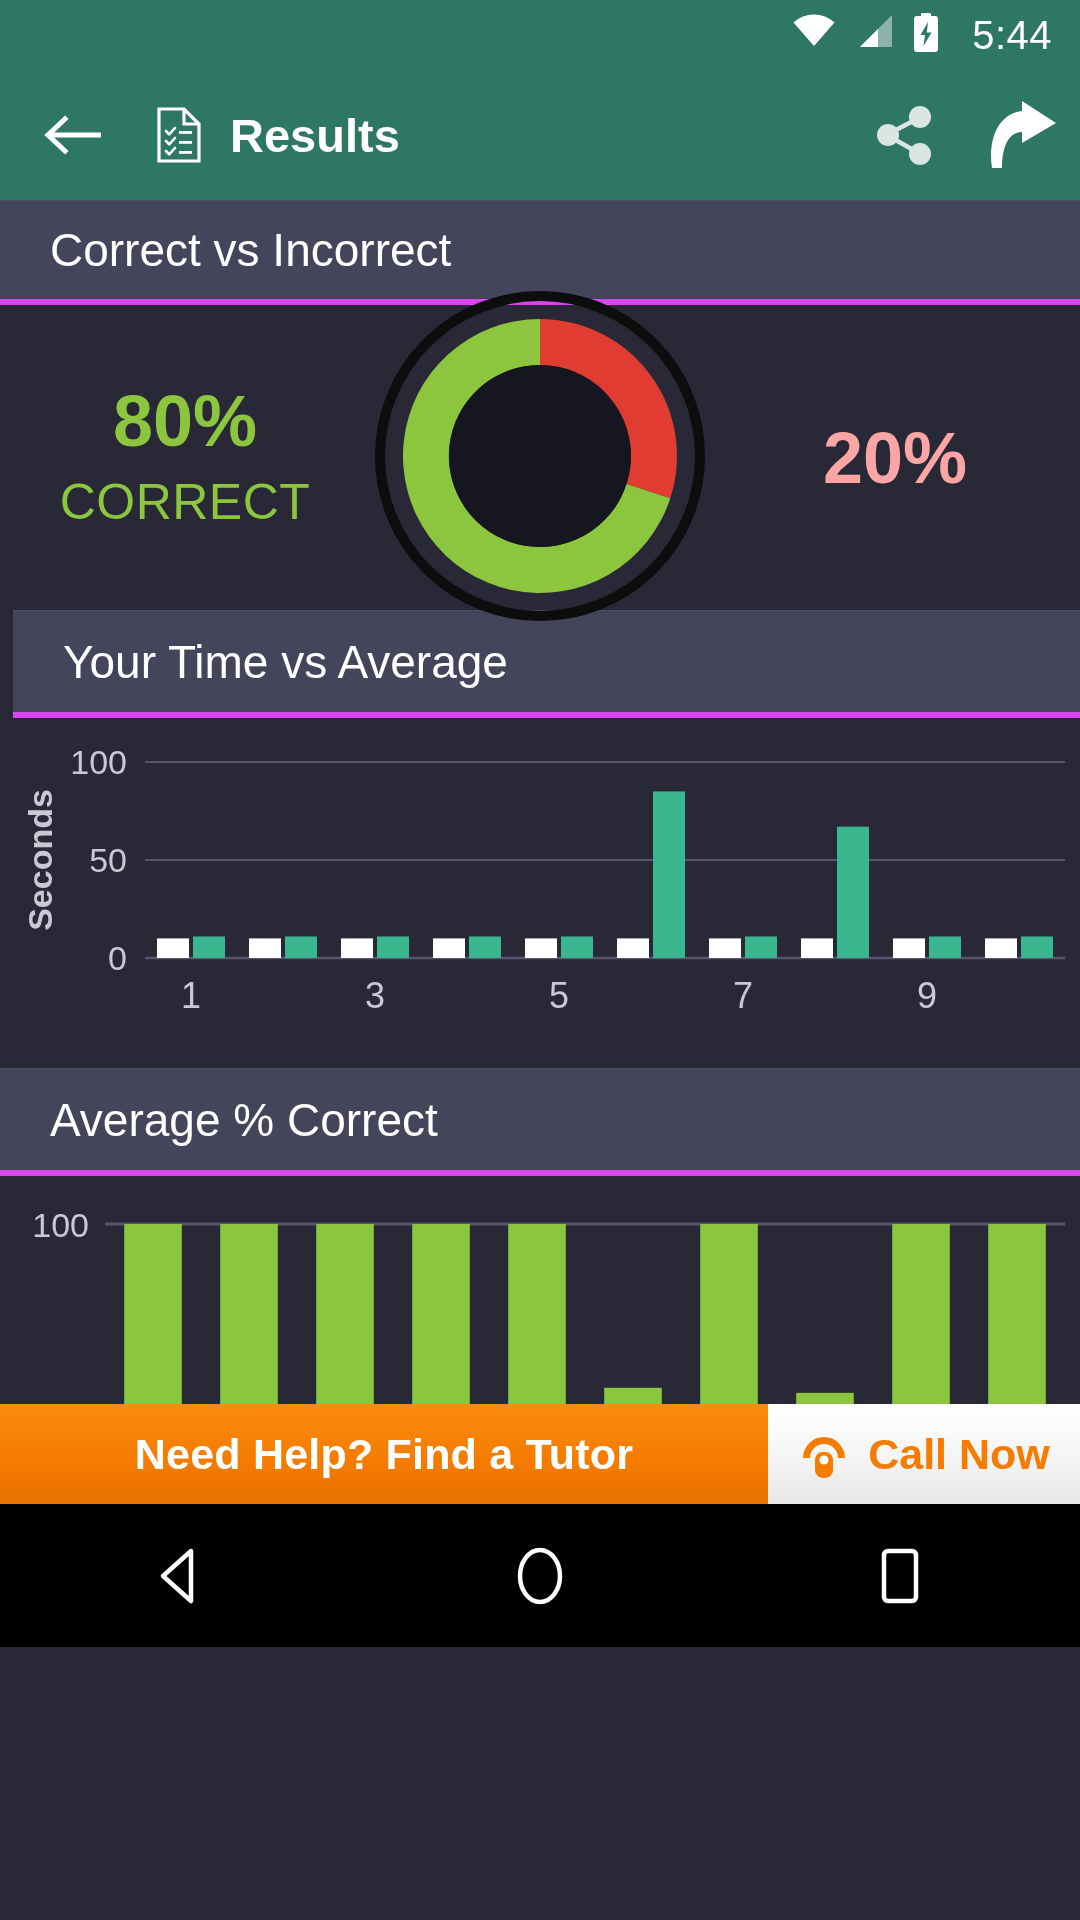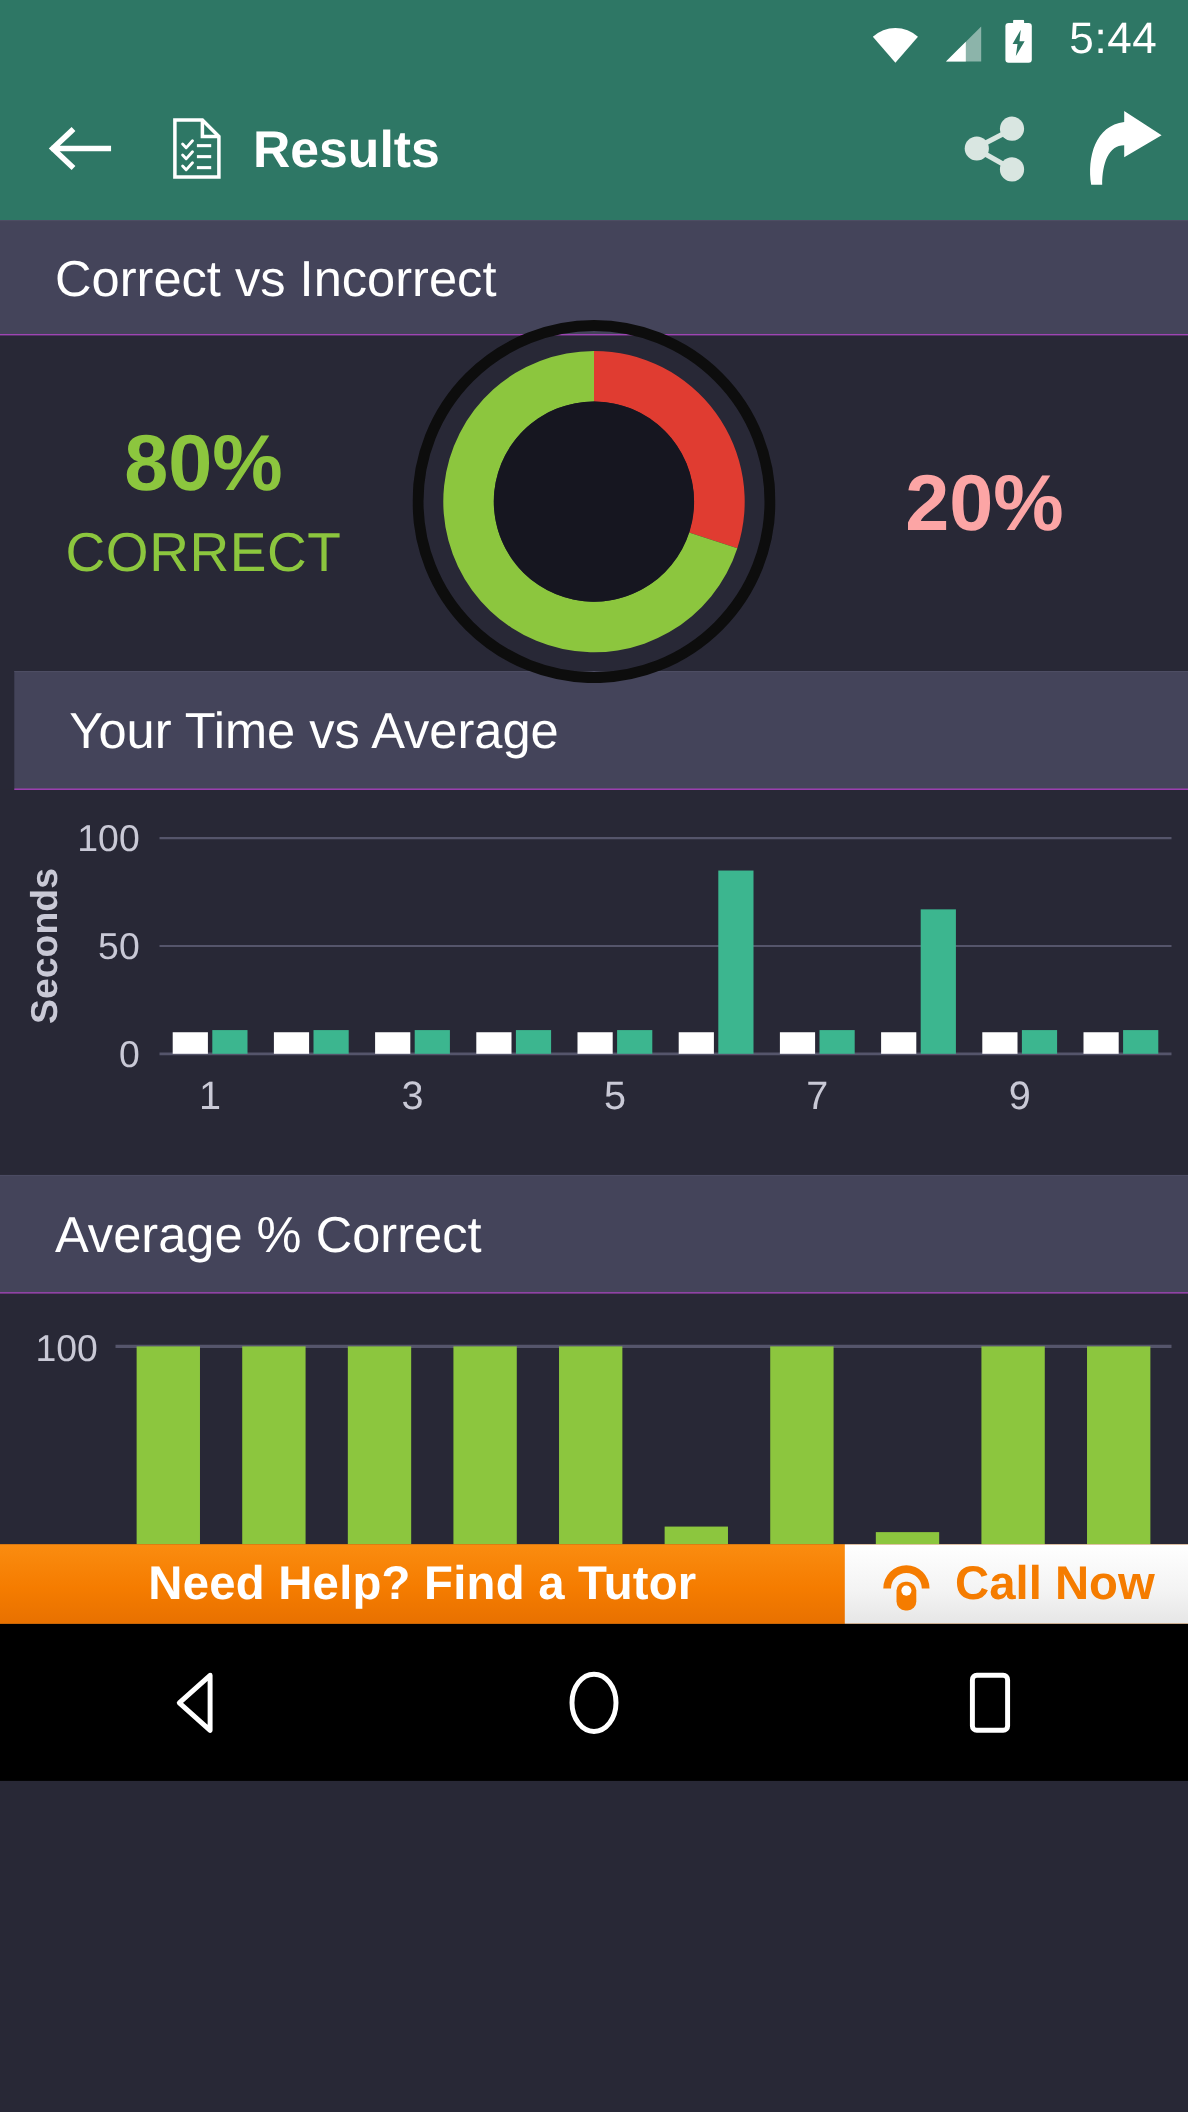--- a/index.html
+++ b/index.html
@@ -29,21 +29,21 @@
     background: #2E7765;
     display: flex;
     align-items: center;
     justify-content: flex-end;
     padding-right: 28px;
     box-sizing: border-box;
     flex: 0 0 auto;
   }
   .status-icons {
     display: flex;
-    align-items: flex-end;
+    align-items: flex-start;
     gap: 18px;
   }
   .status-time {
     color: #ffffff;
     font-size: 40px;
     font-weight: 400;
     letter-spacing: 0.5px;
     margin-left: 14px;
   }
 
@@ -101,21 +101,21 @@
     background: #44445a;
     color: #ffffff;
     font-size: 46px;
     font-weight: 400;
     display: flex;
     align-items: center;
     padding-left: 50px;
     box-sizing: border-box;
     flex: 0 0 auto;
     border-top: 1px solid #4d4d63;
-    border-bottom: 1px solid #d946ef;
+    border-bottom: 6px solid #d946ef;
   }
   .sh-1 { height: 105px; }
   .sh-2 { height: 108px; margin-left: 13px; }
   .sh-3 { height: 108px; }
 
   
   .donut-panel {
     background: #282836;
     height: 305px;
     display: flex;
@@ -158,21 +158,21 @@
     background: #282836;
     flex: 0 0 auto;
     position: relative;
     overflow: hidden;
   }
   .time-chart-panel { height: 350px; }
   .pct-chart-panel { height: 228px; }
 
   
   .ad-banner {
-    height: 72px;
+    height: 100px;
     display: flex;
     flex: 0 0 auto;
     background: #F57C00;
     position: relative;
     z-index: 5;
   }
   .ad-text-area {
     flex: 1 1 auto;
     background: linear-gradient(180deg, #FA8C10 0%, #F57C00 55%, #E87100 100%);
     display: flex;

